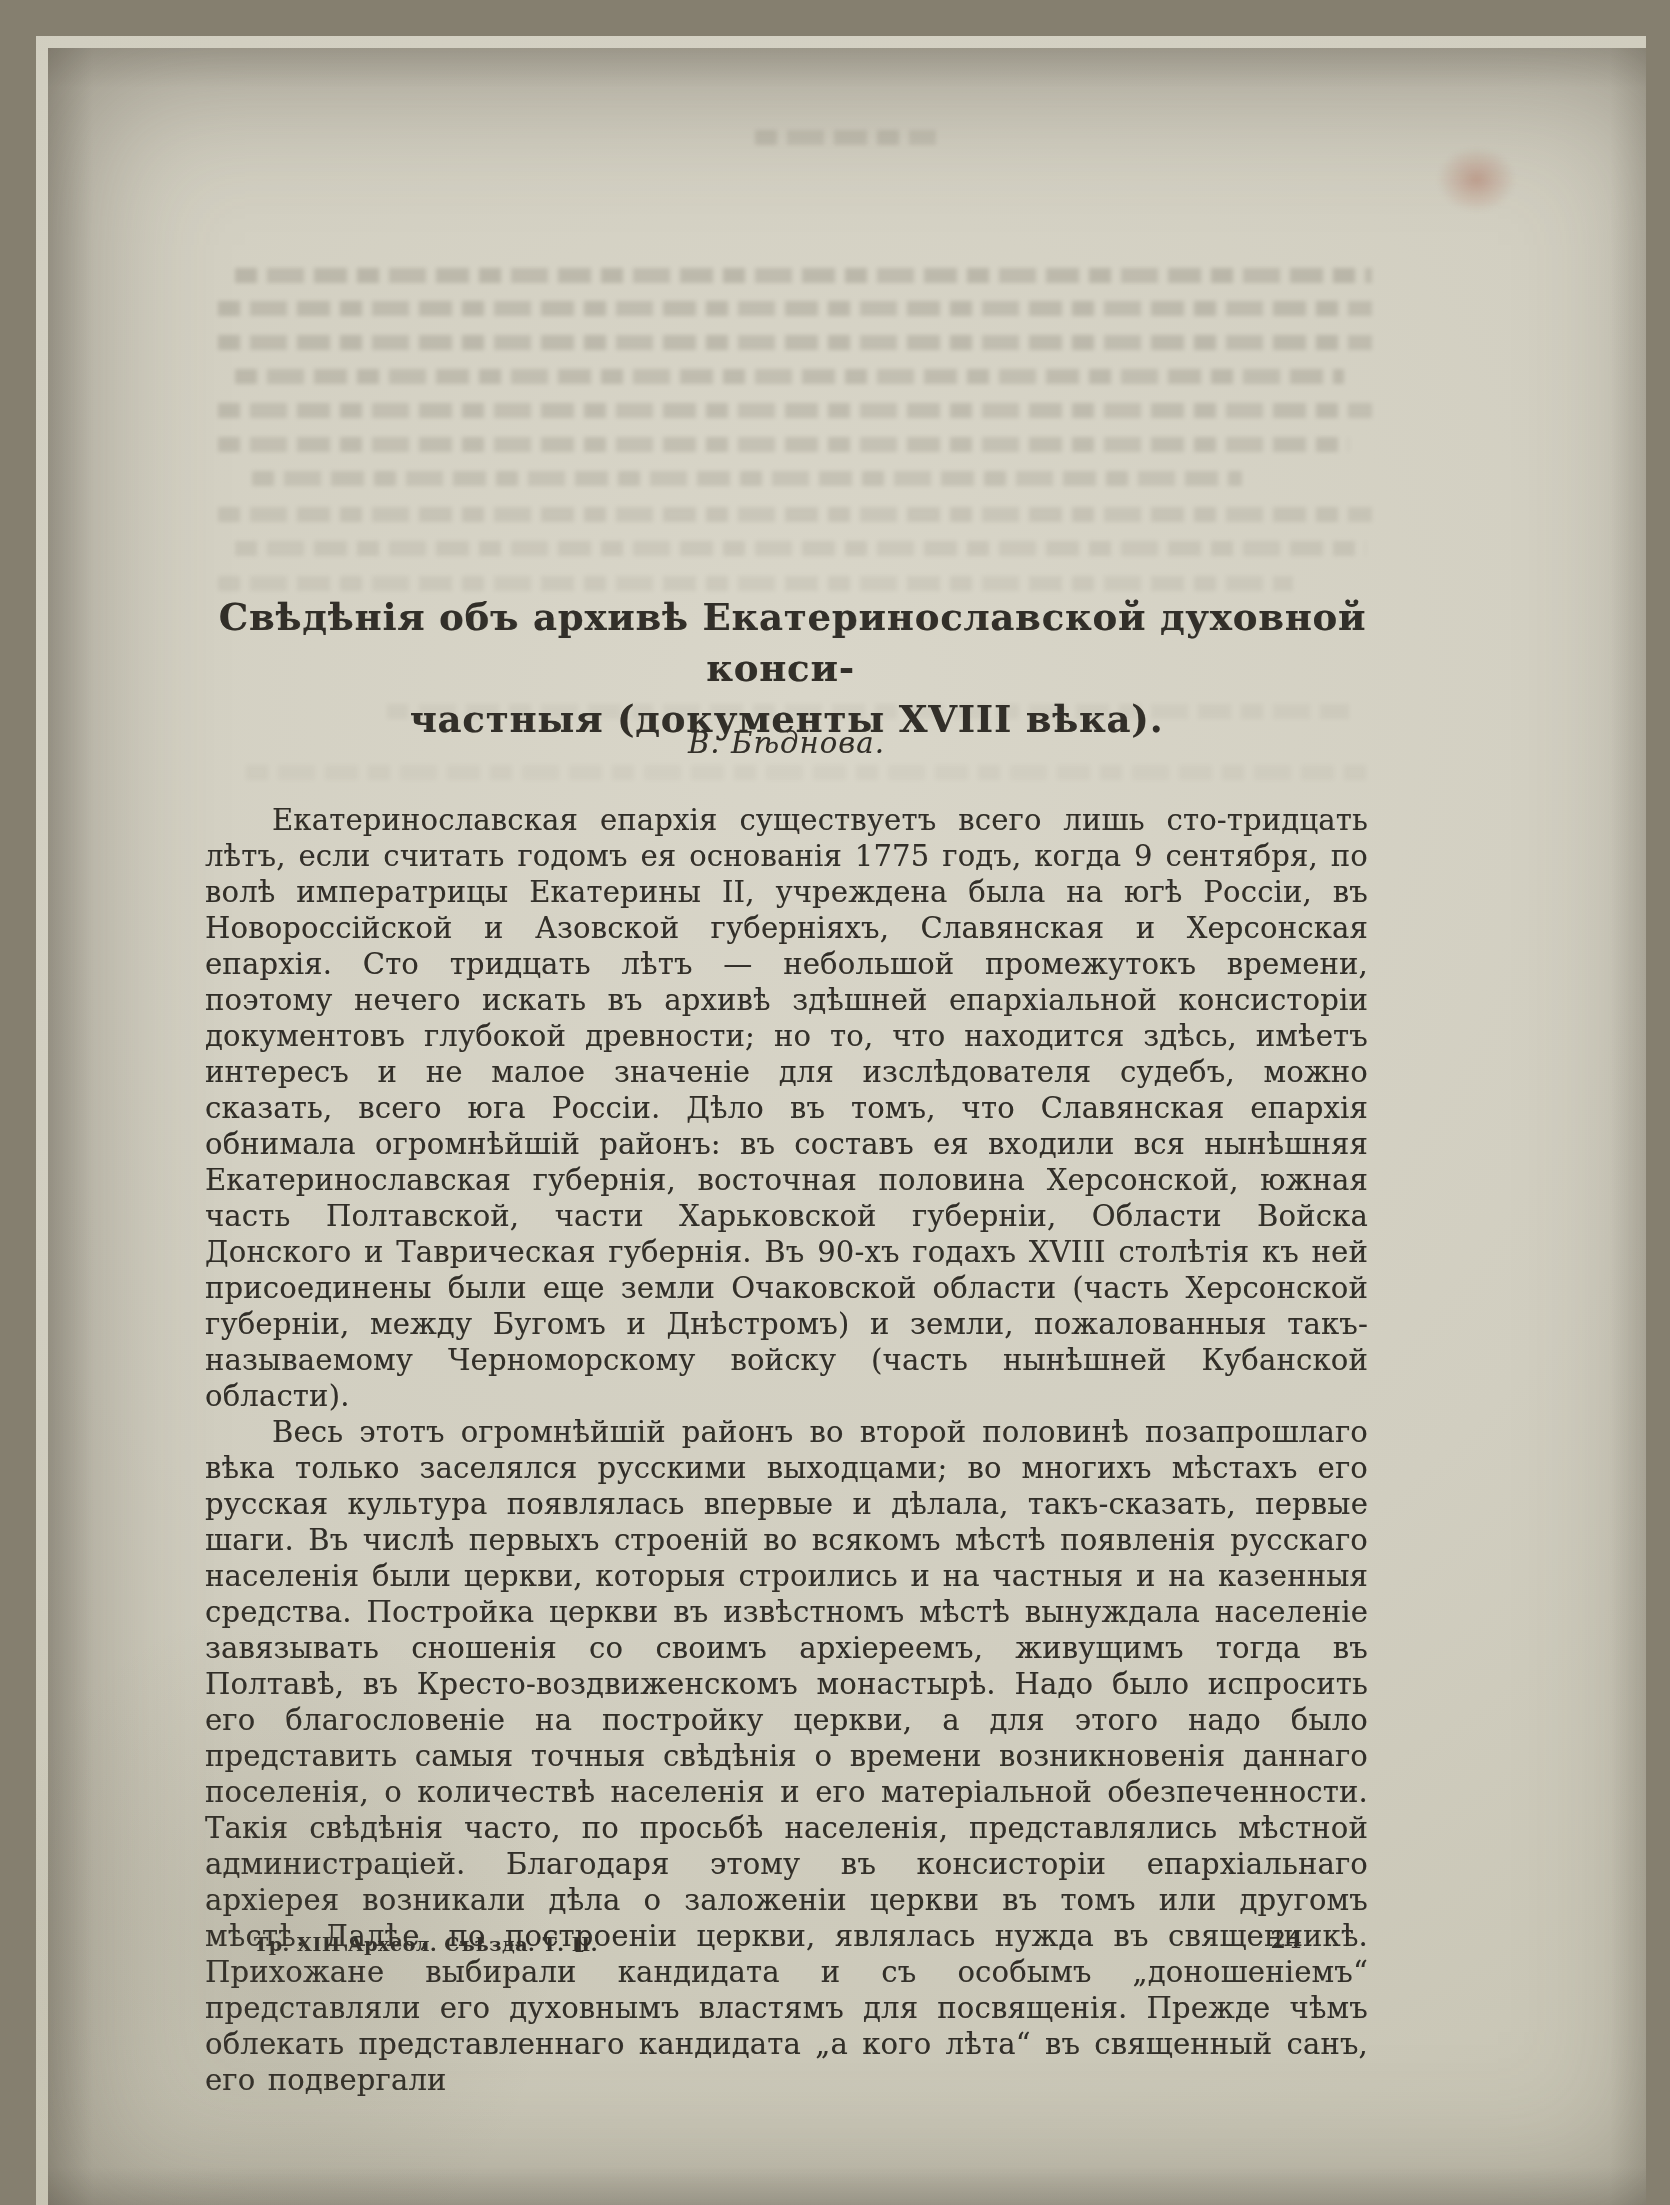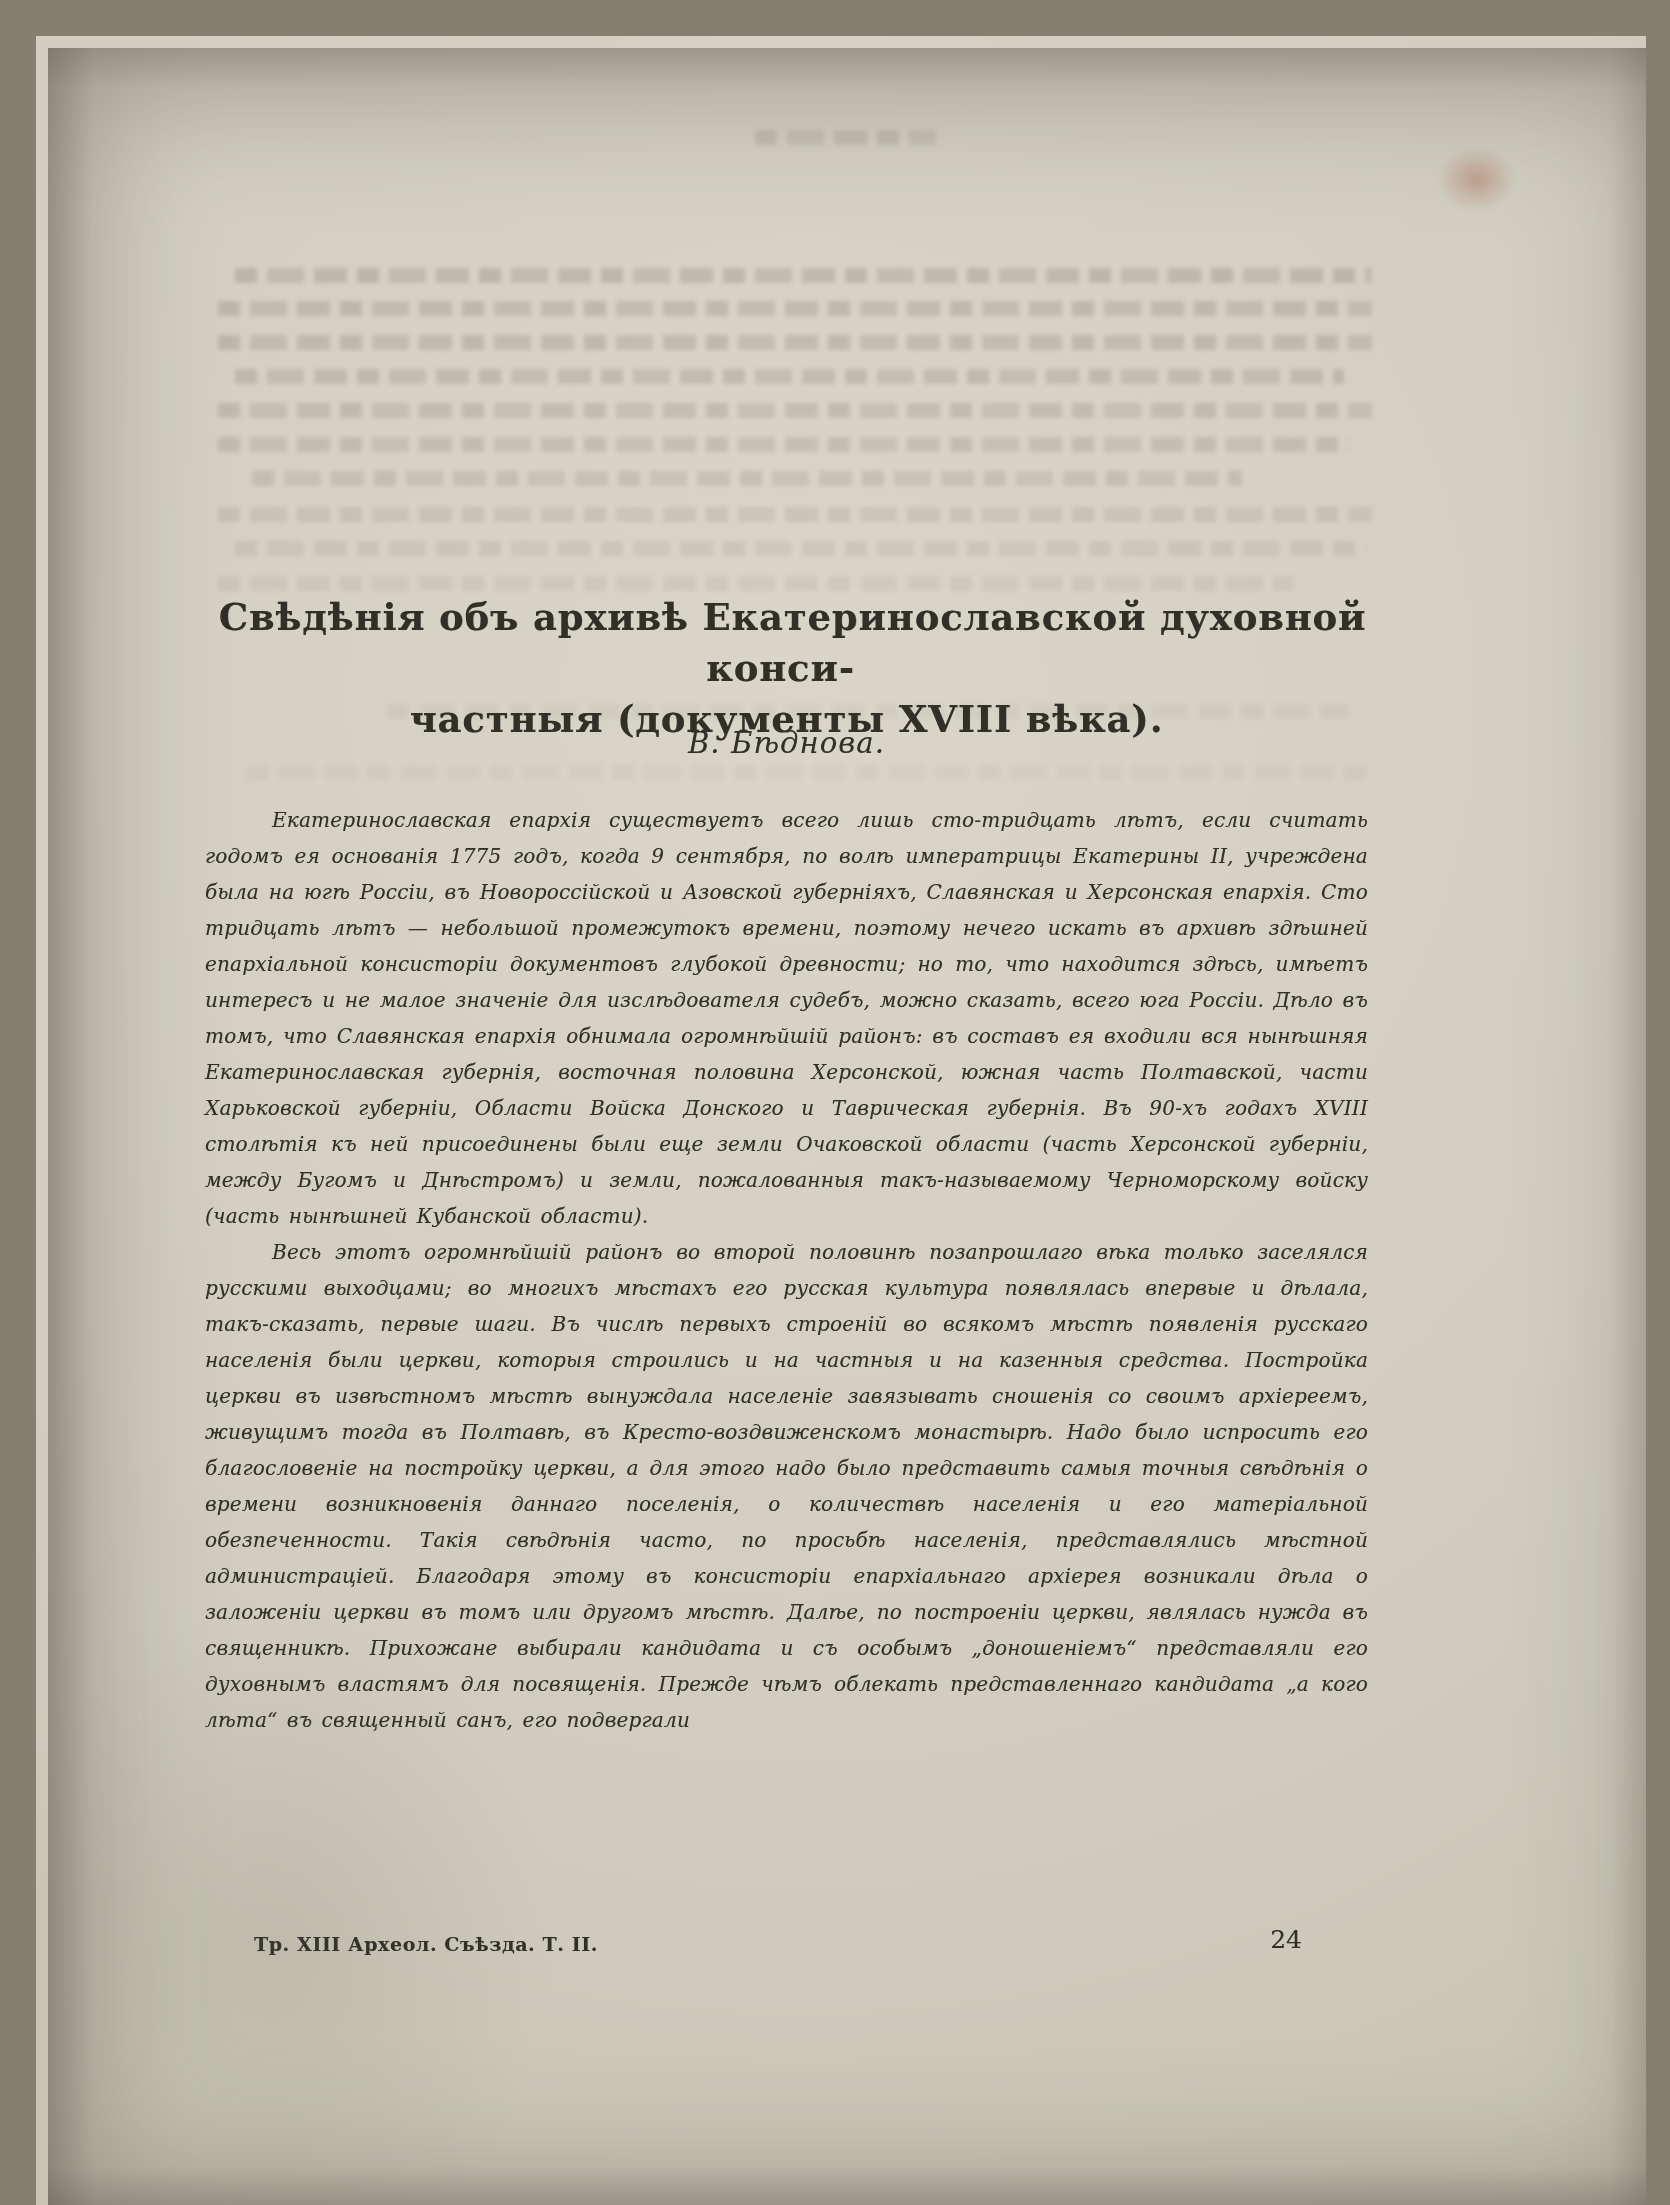--- a/index.html
+++ b/index.html
@@ -79,22 +79,22 @@
     text-shadow:0.3px 0.3px 0.6px rgba(48,43,35,0.40);
   }
   .author {
     position:absolute; left:157px; top:678px; width:1163px;
     text-align:center; font-style:italic;
     font-size:29px; letter-spacing:1.1px;
     text-shadow:0.2px 0.2px 0.5px rgba(48,43,35,0.35);
   }
   .body-text {
     position:absolute; left:157px; top:754px; width:1163px;
-    font-size:20px; line-height:36px;
-    text-align:justify; letter-spacing:0.2px; word-spacing:2.8px;font-style:italic;
+    font-size:29px; line-height:36px;
+    text-align:justify; letter-spacing:0.2px; word-spacing:2.8px;
   }
   .body-text p {
     margin:0; text-indent:67px;
     text-shadow:0.2px 0.2px 0.5px rgba(48,43,35,0.35);
   }
   .footer {
     position:absolute; left:157px; top:1865px; width:1163px; height:40px;
   }
   .footer-sig {
     position:absolute; left:37px; top:8px;

